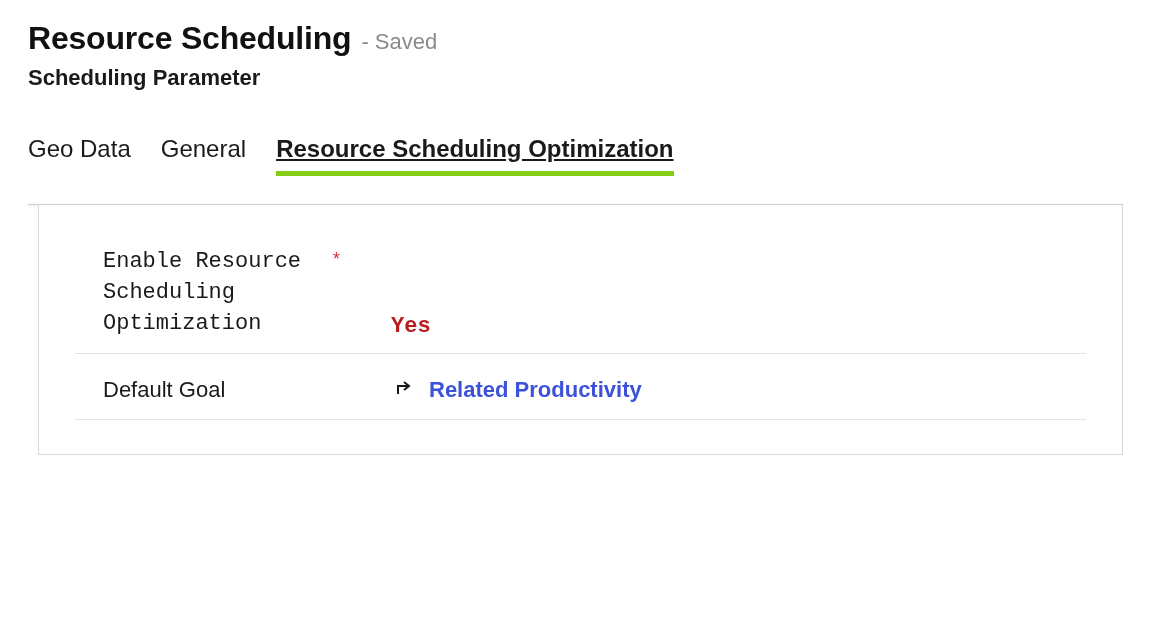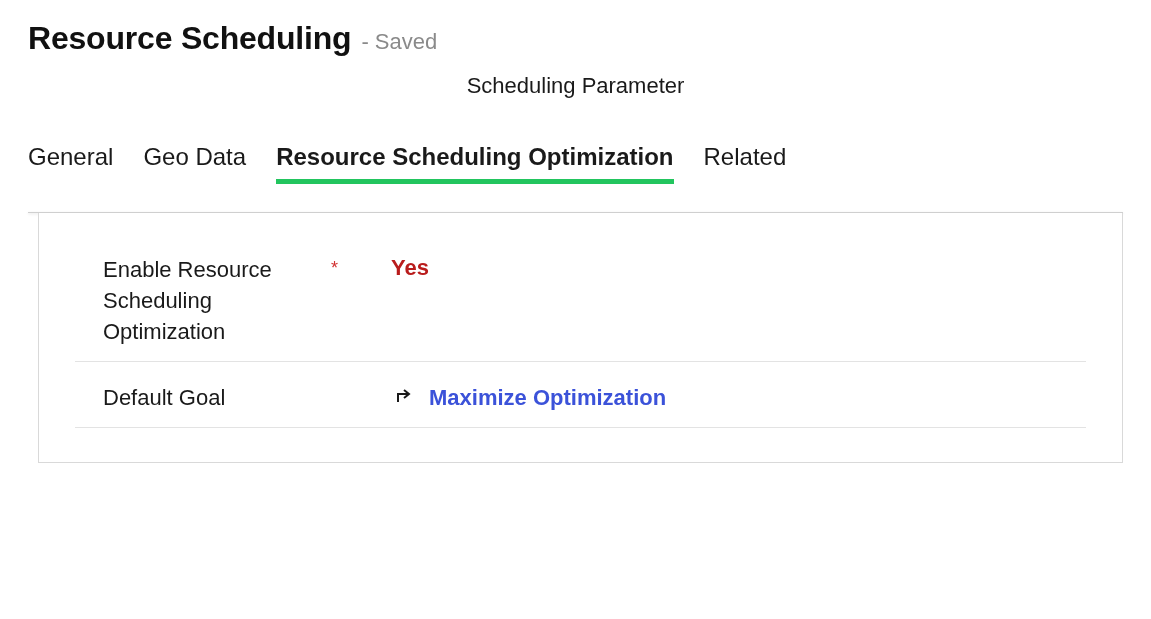--- a/index.html
+++ b/index.html
@@ -31,42 +31,42 @@
     }
     .save-status {
       font-size: 22px;
       color: #8a8a8a;
       font-weight: 400;
       margin-top: 8px;
     }
     .subtitle {
       font-size: 22px;
       color: #1a1a1a;
-      font-weight: 400;
-      margin-top: 16px;
-      text-align: center;
+      font-weight: 700;
+      margin-top: 8px;
     }
     .tabs {
       display: flex;
       gap: 30px;
       margin-top: 44px;
       margin-bottom: 0;
       padding-bottom: 0;
     }
     .tab {
       font-size: 24px;
       font-weight: 400;
       color: #1a1a1a;
       padding-bottom: 8px;
       cursor: pointer;
       border-bottom: 5px solid transparent;
     }
     .tab.active {
       font-weight: 700;
-      border-bottom: 5px solid #22c55e;
+      border-bottom: 5px solid #84cc16;
+      text-decoration: underline;
     }
     .divider {
       height: 1px;
       background: #cfcfcf;
       box-shadow: 0 1px 3px rgba(0,0,0,0.15);
       margin-top: 28px;
       width: 100%;
     }
     .form-panel {
       margin-left: 10px;
@@ -77,22 +77,23 @@
       background: #fff;
     }
     .form-row {
       display: flex;
       align-items: flex-end;
       border-bottom: 1px solid #e3e3e3;
       padding: 14px 0 14px 28px;
       min-height: 66px;
     }
     .form-row:first-child {
-      align-items: flex-start;
+      align-items: flex-end;
       min-height: 120px;
+      font-family: Liberation Mono, monospace;
     }
     .label-col {
       width: 280px;
       display: flex;
       align-items: flex-start;
       gap: 8px;
     }
     .label-text {
       font-size: 22px;
       color: #1a1a1a;
@@ -138,24 +139,23 @@
   <div class="title-row">
     <span class="page-title">Resource Scheduling</span>
     <span class="save-status">
       <span>- </span><span>Saved</span>
     </span>
   </div>
   <div class="subtitle">Scheduling Parameter</div>
 </div>
 
 <div class="tabs">
+  <div class="tab">Geo Data</div>
   <div class="tab">General</div>
-  <div class="tab">Geo Data</div>
   <div class="tab active">Resource Scheduling Optimization</div>
-  <div class="tab">Related</div>
 </div>
 
 <div class="divider"></div>
 
 <div class="form-panel">
 
   <div class="form-row">
     <div class="label-col">
       <span class="label-text">Enable Resource Scheduling Optimization</span>
       <span class="required">*</span>
@@ -169,17 +169,17 @@
     <div class="label-col">
       <span class="label-text">Default Goal</span>
     </div>
     <div class="value-col">
       <span class="lookup-icon">
         <svg viewBox="0 0 24 24">
           <path d="M7 19 L7 11 L17 11"></path>
           <path d="M13 7 L18 11 L13 15" fill="none"></path>
         </svg>
       </span>
-      <span class="lookup-link">Maximize Optimization</span>
+      <span class="lookup-link">Related Productivity</span>
     </div>
   </div>
 
 </div>
 
 </body></html>

